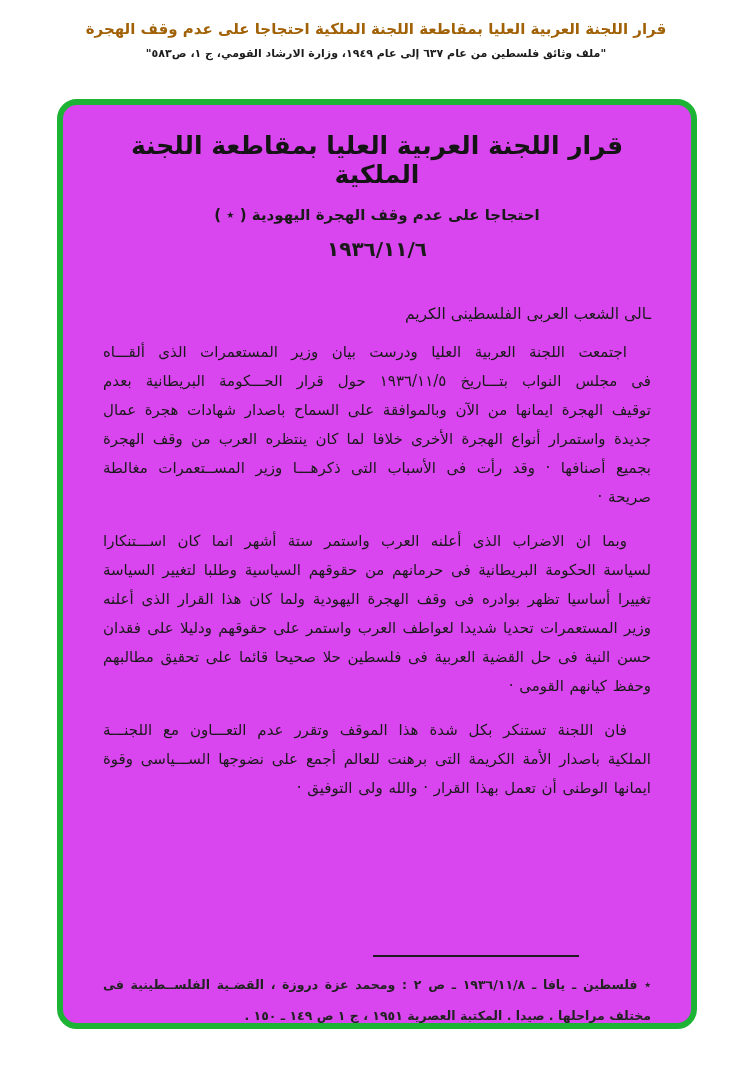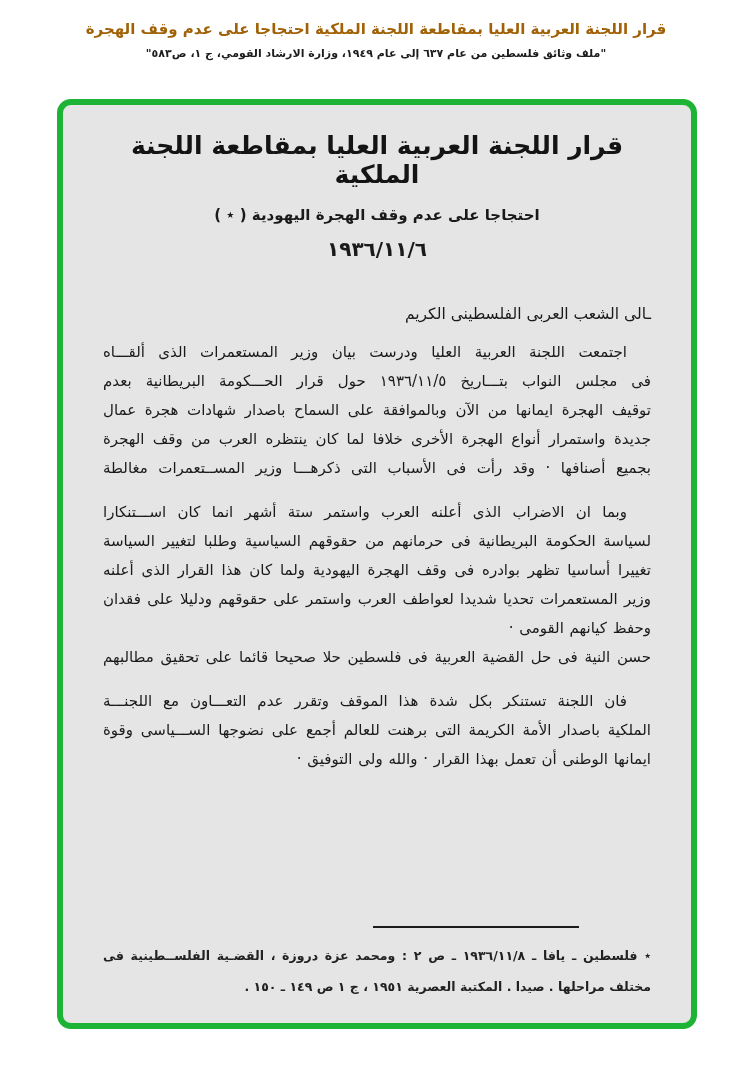--- a/index.html
+++ b/index.html
@@ -26,22 +26,22 @@
     margin-top: 9px;
     font-size: 11px;
     font-weight: bold;
     color: #1c1c1c;
   }
   .doc-frame {
     position: absolute;
     left: 57px; top: 99px;
     width: 640px; height: 930px;
     border: 6px solid #1db335;
-    border-radius: 14px;
-    background: #e5e5e5;
+    border-radius: 20px;
+    background: #d946ef;
   }
   .doc-inner {
     direction: rtl;
     padding: 26px 40px 0 40px;
     height: 100%;
   }
   .doc-title {
     text-align: center;
     font-size: 25px;
     font-weight: bold;
@@ -114,29 +114,30 @@
     <div class="doc-date">١٩٣٦/١١/٦</div>
 
     <div class="salutation">ـالى الشعب العربى الفلسطينى الكريم</div>
 
     <div class="para">
       <div class="bodyline first">اجتمعت اللجنة العربية العليا ودرست بيان وزير المستعمرات الذى ألقـــاه</div>
       <div class="bodyline">فى مجلس النواب بتـــاريخ ١٩٣٦/١١/٥ حول قرار الحـــكومة البريطانية بعدم</div>
       <div class="bodyline">توقيف الهجرة ايمانها من الآن وبالموافقة على السماح باصدار شهادات هجرة عمال</div>
       <div class="bodyline">جديدة واستمرار أنواع الهجرة الأخرى خلافا لما كان ينتظره العرب من وقف الهجرة</div>
       <div class="bodyline">بجميع أصنافها · وقد رأت فى الأسباب التى ذكرهـــا وزير المســتعمرات مغالطة</div>
+      <div class="bodyline tail">صريحة ·</div>
     </div>
 
     <div class="para">
       <div class="bodyline first">وبما ان الاضراب الذى أعلنه العرب واستمر ستة أشهر انما كان اســـتنكارا</div>
       <div class="bodyline">لسياسة الحكومة البريطانية فى حرمانهم من حقوقهم السياسية وطلبا لتغيير السياسة</div>
       <div class="bodyline">تغييرا أساسيا تظهر بوادره فى وقف الهجرة اليهودية ولما كان هذا القرار الذى أعلنه</div>
       <div class="bodyline">وزير المستعمرات تحديا شديدا لعواطف العرب واستمر على حقوقهم ودليلا على فقدان</div>
+      <div class="bodyline">حسن النية فى حل القضية العربية فى فلسطين حلا صحيحا قائما على تحقيق مطالبهم</div>
       <div class="bodyline tail">وحفظ كيانهم القومى ·</div>
-      <div class="bodyline">حسن النية فى حل القضية العربية فى فلسطين حلا صحيحا قائما على تحقيق مطالبهم</div>
     </div>
 
     <div class="para">
       <div class="bodyline first">فان اللجنة تستنكر بكل شدة هذا الموقف وتقرر عدم التعـــاون مع اللجنـــة</div>
       <div class="bodyline">الملكية باصدار الأمة الكريمة التى برهنت للعالم أجمع على نضوجها الســـياسى وقوة</div>
       <div class="bodyline tail">ايمانها الوطنى أن تعمل بهذا القرار · والله ولى التوفيق ·</div>
     </div>
 
     <div class="footnote-divider"></div>
 

